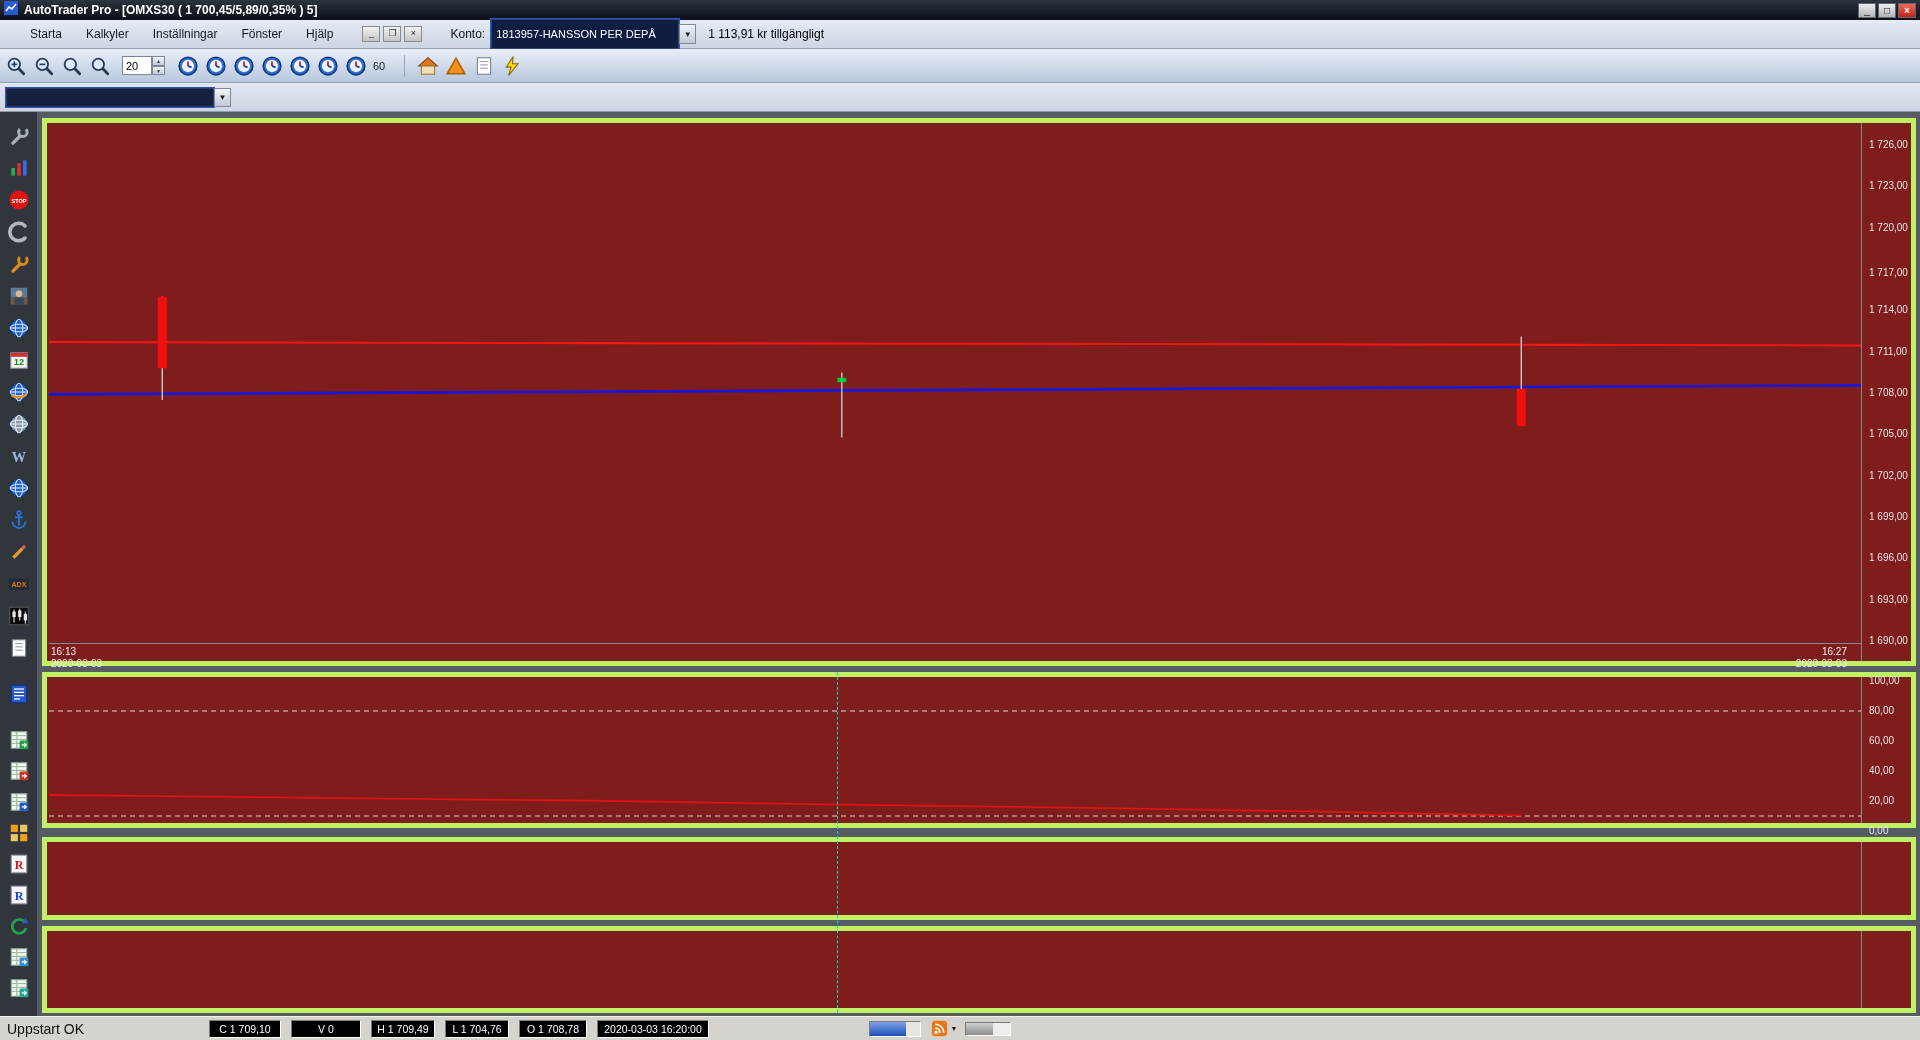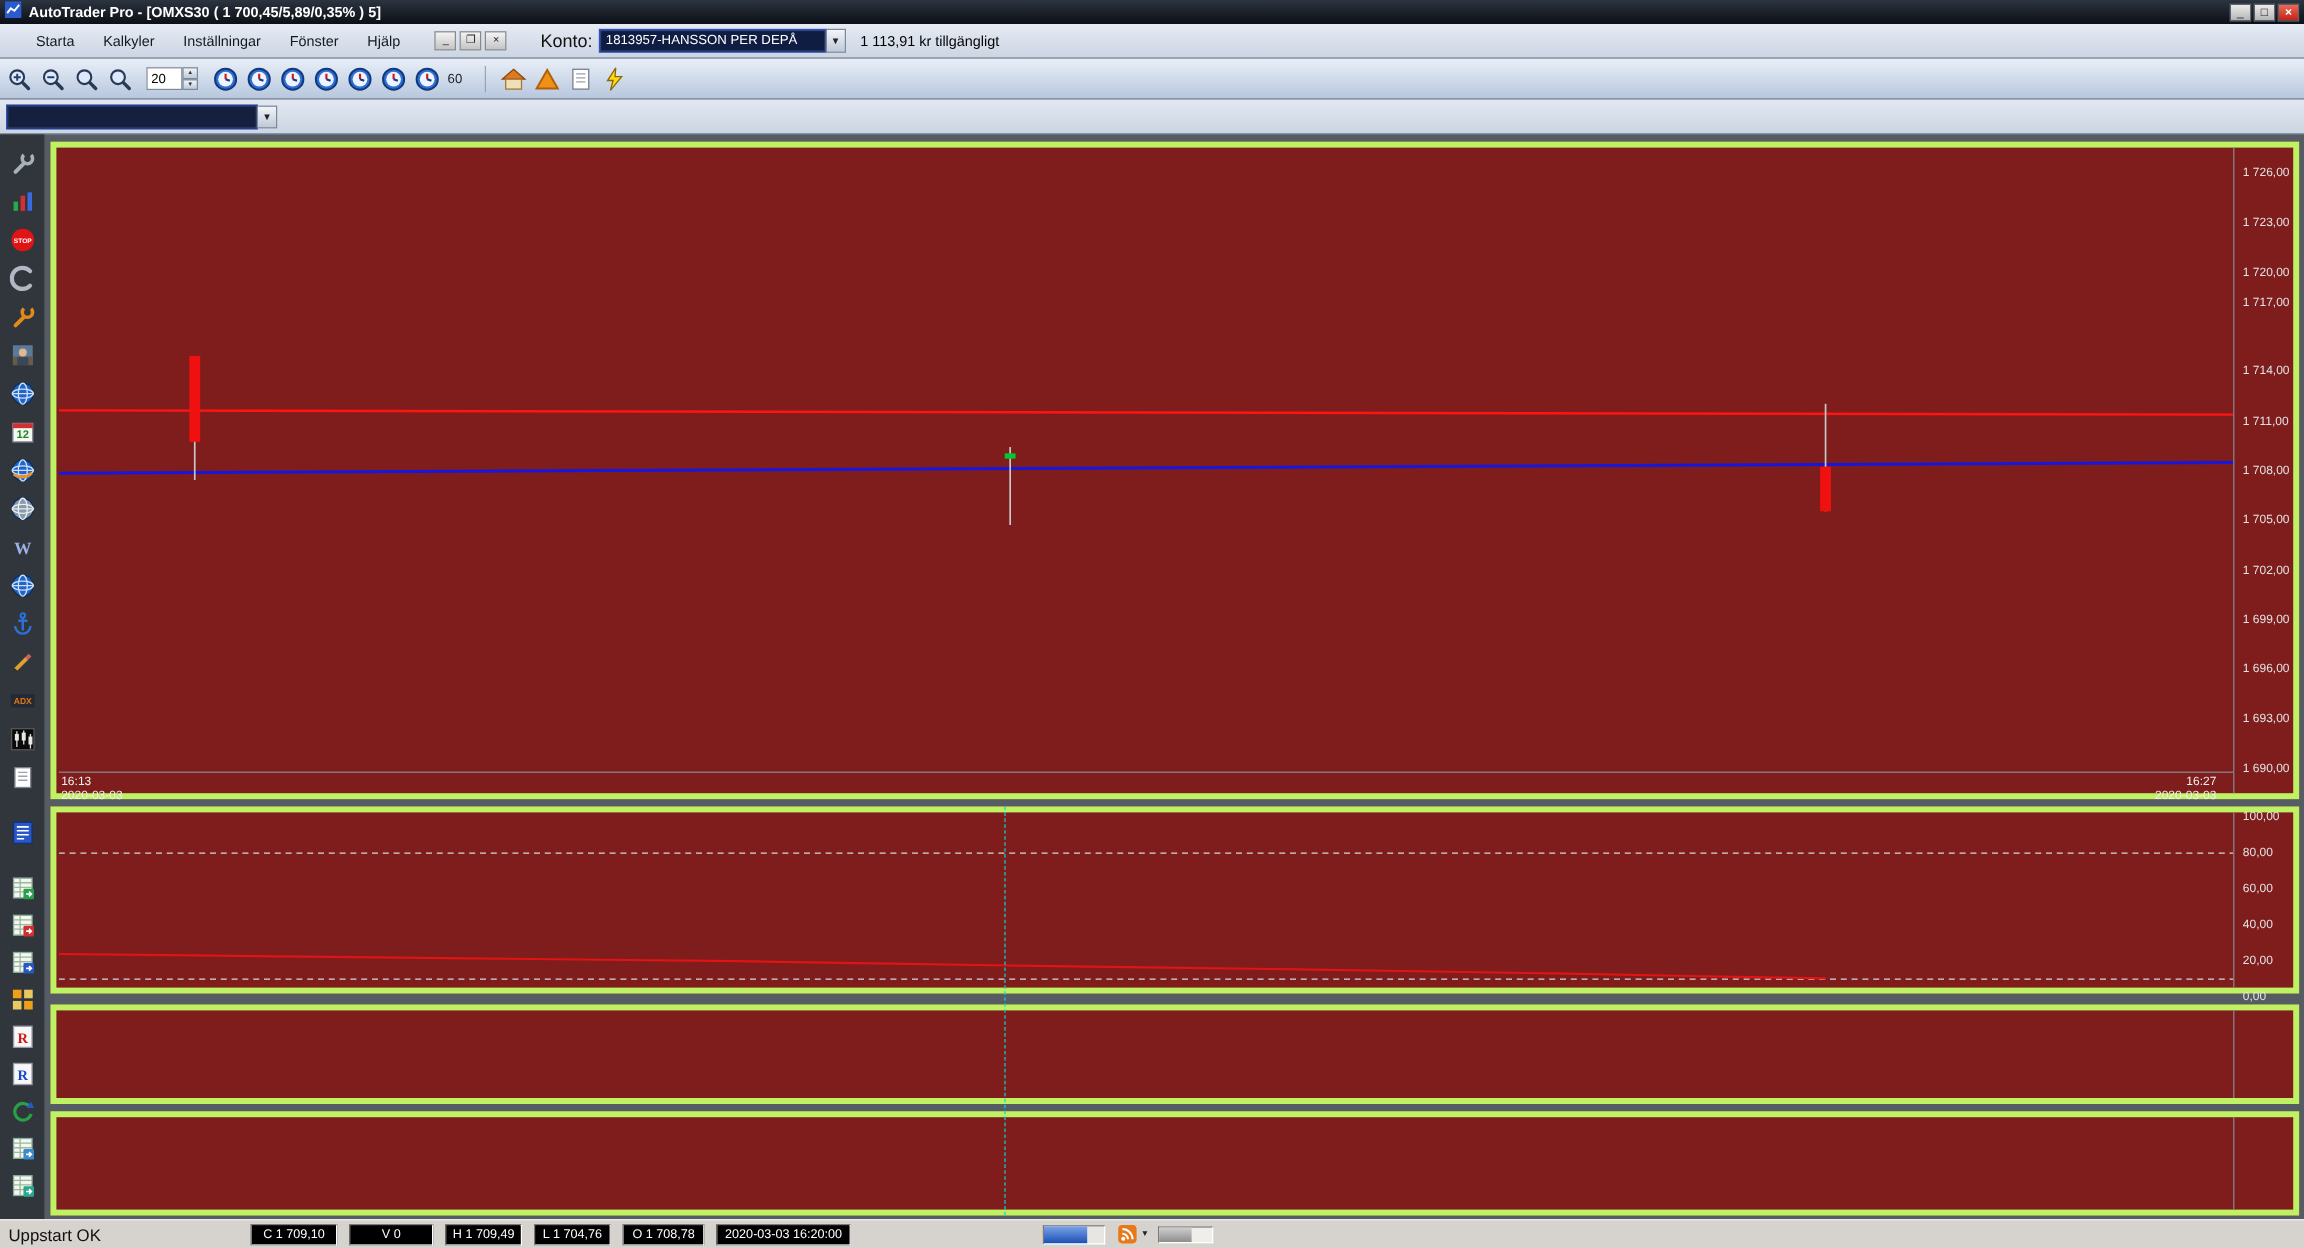--- a/index.html
+++ b/index.html
@@ -9,22 +9,22 @@
   .titlebar{position:absolute;left:0;top:0;width:100%;height:20px;background:linear-gradient(#2c3440,#0b0f16);display:flex;align-items:center;padding:0 4px;box-sizing:border-box;}
   .titlebar .title{color:#fff;font-size:12px;font-weight:bold;margin-left:6px;flex:1;white-space:nowrap;}
   .winbtn{width:18px;height:15px;margin-left:2px;font-size:10px;line-height:13px;text-align:center;background:linear-gradient(#ececec,#b4b4b4);border:1px solid #5f6670;color:#222;box-sizing:border-box;cursor:default;}
   .winbtn.close{background:linear-gradient(#ea6a58,#c02414);color:#fff;font-weight:bold;}
 
   
   .menubar{position:absolute;left:0;top:20px;width:100%;height:29px;background:linear-gradient(#e6ebf4,#ccd5e3);border-bottom:1px solid #96a0b2;display:flex;align-items:center;box-sizing:border-box;padding-left:18px;}
   .menu-item{font-size:12px;color:#15181d;padding:0 12px;}
   .mdi{display:flex;margin-left:14px;}
   .mdibtn{width:16px;height:14px;margin-left:3px;background:linear-gradient(#f4f4f4,#c4c4c4);border:1px solid #8a8a8a;font-size:9px;line-height:12px;text-align:center;color:#222;}
-  .konto-label{font-size:15px;margin-left:28px;color:#111;}
-  .konto-box{width:188px;height:18px;margin-left:6px;background:#101d42;border:1px solid #33437a;box-shadow:0 0 0 1px #2a53c8;display:flex;align-items:center;padding-left:4px;box-sizing:border-box;}
+  .konto-label{font-size:12px;margin-left:28px;color:#111;}
+  .konto-box{width:188px;height:30px;margin-left:6px;background:#101d42;border:1px solid #33437a;box-shadow:0 0 0 1px #2a53c8;display:flex;align-items:center;padding-left:4px;box-sizing:border-box;}
   .konto-box span{color:#fff;font-size:11px;white-space:nowrap;}
   .dd-btn{width:17px;height:20px;background:linear-gradient(#f2f5fa,#bfc9d8);border:1px solid #7e8896;font-size:8px;color:#222;display:flex;align-items:center;justify-content:center;box-sizing:border-box;}
   .available{font-size:12px;color:#000;margin-left:12px;}
 
   
   .toolbar{position:absolute;left:0;top:49px;width:100%;height:34px;background:linear-gradient(#e9eff8,#b7c7dd);border-bottom:1px solid #93a0b4;display:flex;align-items:center;box-sizing:border-box;padding-left:2px;}
   .tb-group{display:flex;align-items:center;gap:1px;}
   .tbtn{width:27px;height:27px;display:flex;align-items:center;justify-content:center;}
   .tb-label{font-size:11px;color:#1a1d24;margin:0 10px 0 4px;}
   .tb-sep{width:1px;height:22px;background:#98a4b6;margin:0 9px;}
@@ -469,21 +469,21 @@
         <rect x="788.3" y="252.8" width="9" height="4.4" fill="#00c832"></rect>
         <line x1="1472.3" y1="211.5" x2="1472.3" y2="301.1" stroke="#c8c8c8" stroke-width="1.4"></line>
         <rect x="1467.8" y="263.9" width="9" height="37.2" fill="#f01010"></rect>
       </svg>
     <div class="hax"></div>
     <div class="vsep"></div>
     <div id="price-axis">
         <div class="ytick" style="top: 16px;">1 726,00</div>
         <div class="ytick" style="top: 57.3333px; text-align: right;">1 723,00</div>
         <div class="ytick" style="top: 98.6667px;">1 720,00</div>
-        <div class="ytick" style="top: 124px;">1 717,00</div>
+        <div class="ytick" style="top: 144px;">1 717,00</div>
         <div class="ytick" style="top: 181.333px;">1 714,00</div>
         <div class="ytick" style="top: 222.667px;">1 711,00</div>
         <div class="ytick" style="top: 264px;">1 708,00</div>
         <div class="ytick" style="top: 305.333px;">1 705,00</div>
         <div class="ytick" style="top: 346.667px; text-align: right;">1 702,00</div>
         <div class="ytick" style="top: 388px;">1 699,00</div>
         <div class="ytick" style="top: 429.333px;">1 696,00</div>
         <div class="ytick" style="top: 470.667px;">1 693,00</div>
         <div class="ytick" style="top: 512px;">1 690,00</div>
       </div>

